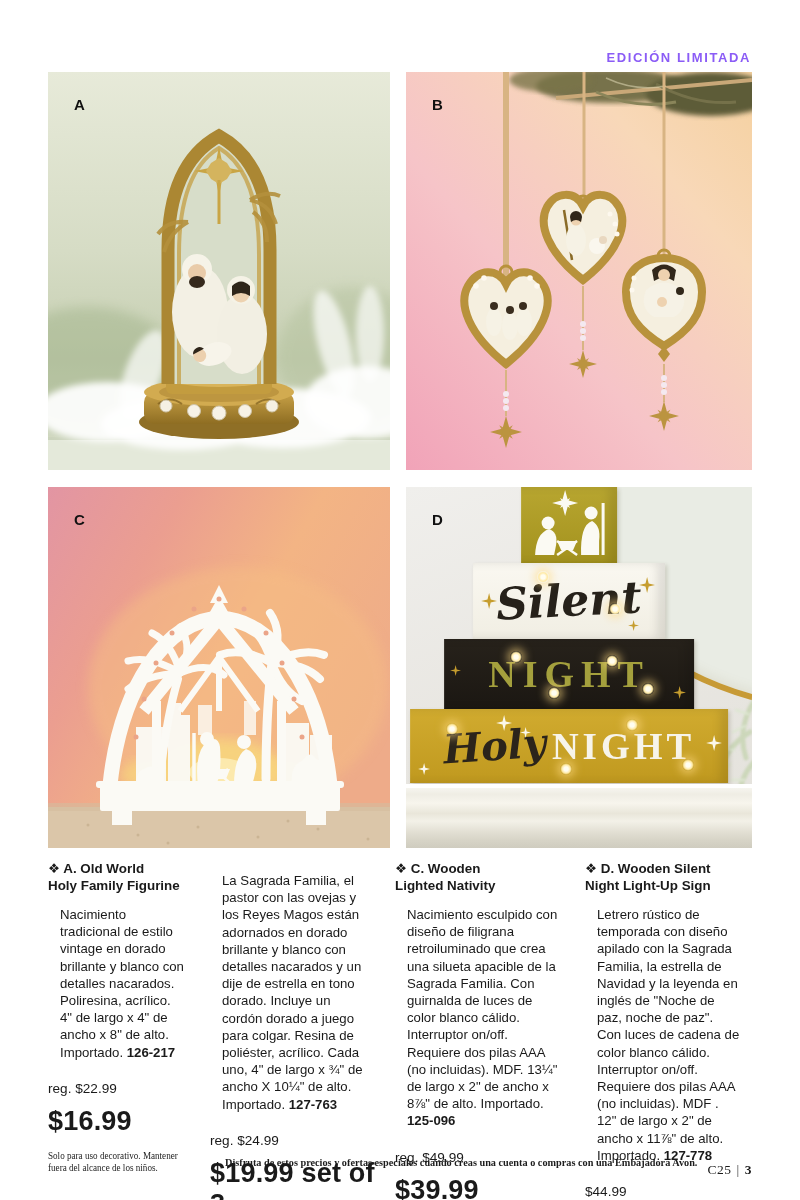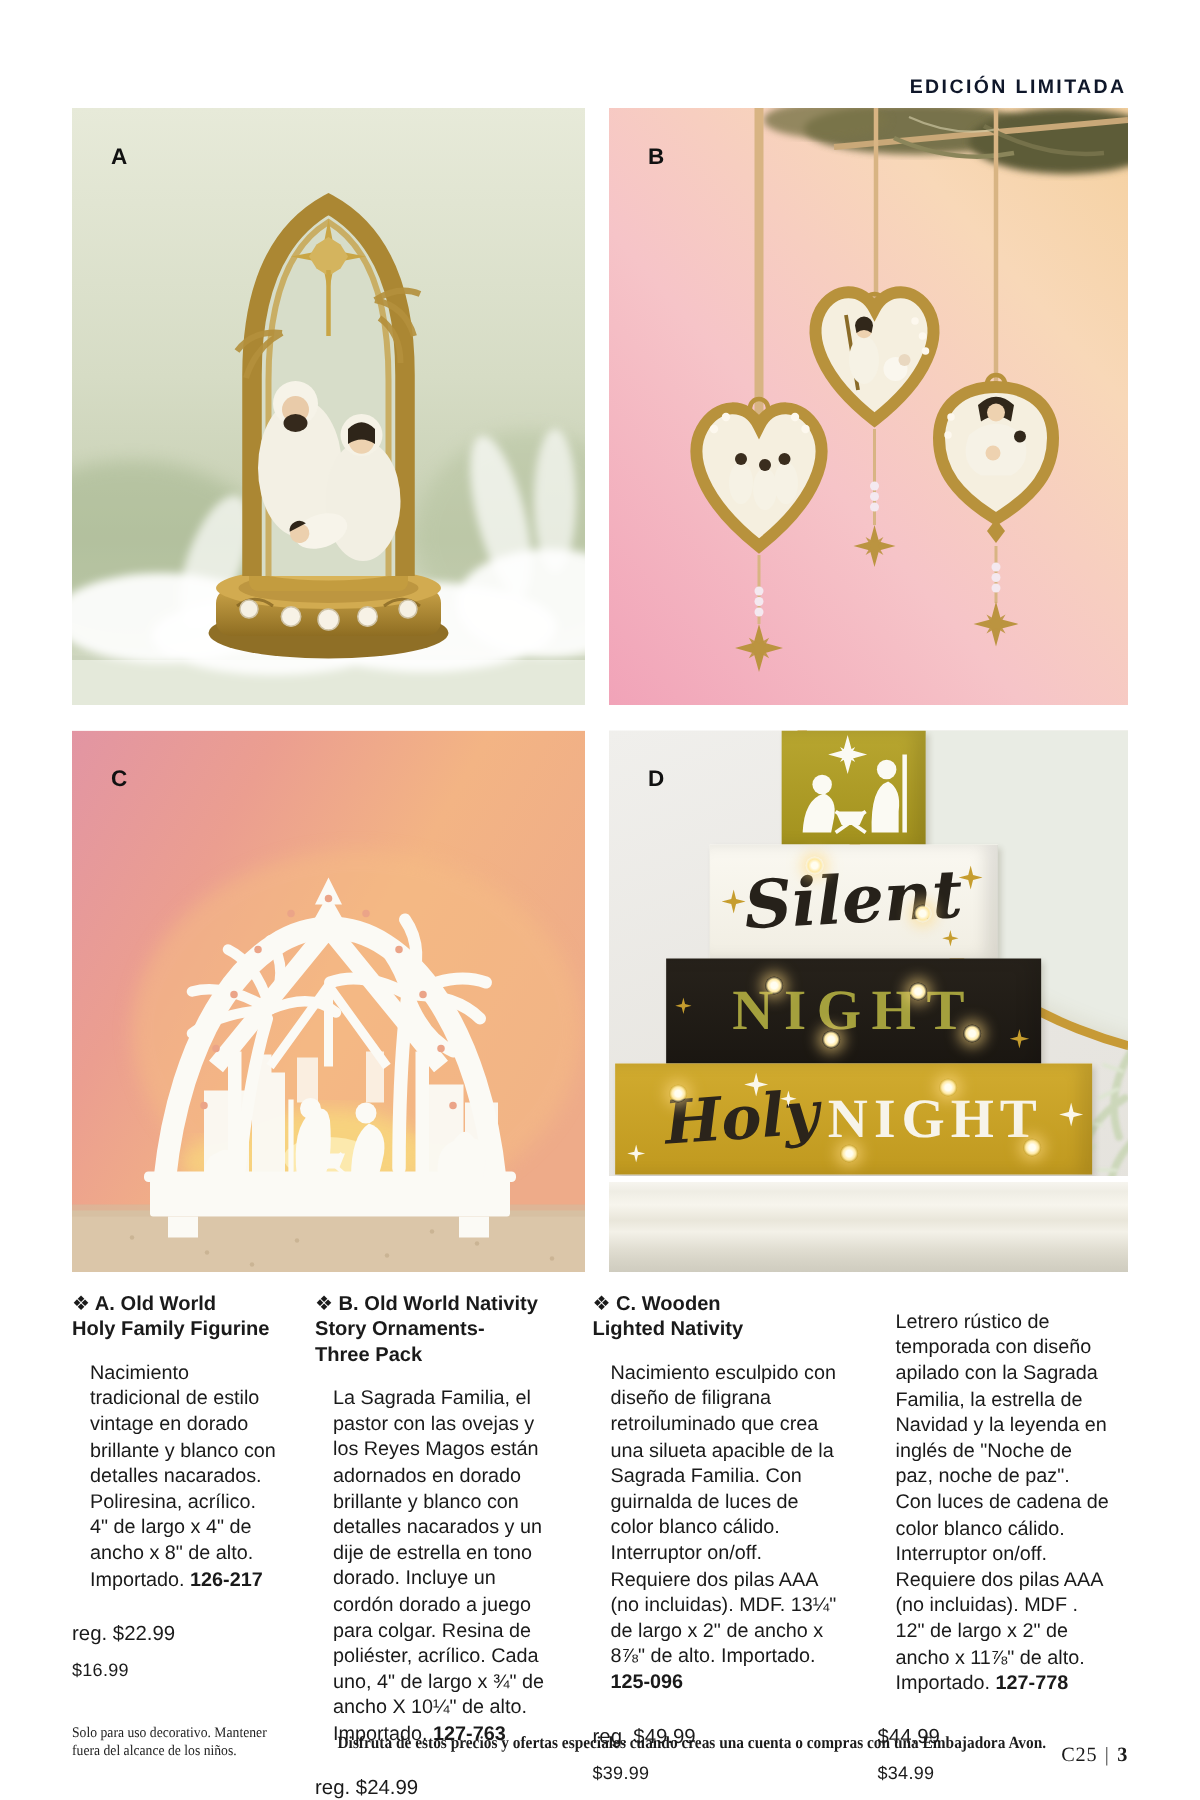--- a/index.html
+++ b/index.html
@@ -1,20 +1,20 @@
 <!DOCTYPE html>
 <html><head>
 <meta charset="utf-8">
 <style>
   html,body{margin:0;padding:0;}
   body{width:800px;height:1200px;background:#ffffff;font-family:"Liberation Sans","DejaVu Sans",sans-serif;color:#1a1a1a;}
   .page{position:relative;width:800px;height:1200px;overflow:hidden;background:#fff;}
 
   
-  .edition{position:absolute;top:50px;right:49px;font-size:13px;font-weight:bold;letter-spacing:1.6px;color:#0f172a;}
+  .edition{position:absolute;top:50px;right:49px;font-size:13px;font-weight:bold;letter-spacing:1.6px;color:#8b5cf6;}
 
   
   .photos{position:absolute;left:48px;top:72px;width:704px;display:grid;grid-template-columns:342px 346px;grid-template-rows:398px 361px;gap:17px 16px;}
   .photo{position:relative;overflow:hidden;margin:0;}
   .photo svg{display:block;}
   .photo-label{position:absolute;top:24px;left:26px;font-size:15px;font-weight:bold;color:#111;}
 
   
   .photo-d{background:linear-gradient(160deg,#f0efec 0%,#e8e6e1 55%,#e4e2dc 100%);}
   .mirror{position:absolute;left:112px;top:-408px;width:620px;height:620px;border-radius:50%;border:6px solid #c79a36;background:#e9ece4;box-shadow:inset 0 0 14px rgba(150,130,80,.18);}
@@ -36,21 +36,21 @@
   .gold-spark{color:#c69d2e;}
   .white-spark{color:#fbf7ea;}
   .greensprig{position:absolute;right:-8px;bottom:36px;width:70px;height:120px;filter:blur(1px);}
 
   
   .info-grid{position:absolute;left:48px;top:860px;width:704px;display:grid;grid-template-columns:150px 173px 178px 167px;gap:12px;}
   .info h3{margin:0;font-size:13.4px;font-weight:bold;line-height:17px;white-space:pre-line;}
   .info p{margin:12px;font-size:13.2px;line-height:17.2px;}
   .info .code{font-weight:bold;}
   .reg{font-size:13.6px;line-height:18px;margin-top:19px;}
-  .price{font-size:12px;font-weight:normal;margin-top:8px;letter-spacing:.2px;}
+  .price{font-size:27px;font-weight:bold;margin-top:8px;letter-spacing:.2px;}
 
   
   .footer{position:absolute;left:0;right:0;top:1148px;height:36px;font-family:Liberation Serif, serif;}
   .disclaimer{position:absolute;left:48px;top:2px;font-size:9.8px;line-height:11.6px;white-space:pre-line;transform:scaleX(.93);transform-origin:left top;color:#222;}
   .foot-msg{position:absolute;left:200px;top:8px;width:500px;text-align:center;font-size:11.4px;font-weight:bold;color:#1c1c1c;transform:scaleX(.9);transform-origin:center top;white-space:nowrap;}
   .pageno{position:absolute;right:48px;top:14px;font-size:13.5px;letter-spacing:.5px;color:#1a1a1a;}
   .pageno .divider{margin:0 5px;font-weight:normal;color:#444;}
   .pageno .num{font-weight:bold;}
 </style>
 </head>
@@ -431,35 +431,34 @@
 
   <div class="info-grid">
     <section class="info">
       <h3>❖ A. Old World
 Holy Family Figurine</h3>
       <p class="desc"><span>Nacimiento tradicional de estilo vintage en dorado brillante y blanco con detalles nacarados. Poliresina, acrílico. 4" de largo x 4" de ancho x 8" de alto. Importado.</span> <b class="code">126-217</b></p>
       <div class="reg">reg. $22.99</div>
       <div class="price">$16.99</div>
     </section>
     <section class="info">
-      <h3>❖ B. Old World Nativity
-Story Ornaments-
-Three Pack</h3>
       <p class="desc"><span>La Sagrada Familia, el pastor con las ovejas y los Reyes Magos están adornados en dorado brillante y blanco con detalles nacarados y un dije de estrella en tono dorado. Incluye un cordón dorado a juego para colgar. Resina de poliéster, acrílico. Cada uno, 4" de largo x ¾" de ancho X 10¼" de alto. Importado.</span> <b class="code">127-763</b></p>
       <div class="reg">reg. $24.99</div>
       <div class="price">$19.99 set of 3</div>
     </section>
     <section class="info">
       <h3>❖ C. Wooden
 Lighted Nativity</h3>
       <p class="desc"><span>Nacimiento esculpido con diseño de filigrana retroiluminado que crea una silueta apacible de la Sagrada Familia. Con guirnalda de luces de color blanco cálido. Interruptor on/off. Requiere dos pilas AAA (no incluidas). MDF. 13¼" de largo x 2" de ancho x 8⅞" de alto. Importado.</span> <b class="code">125-096</b></p>
       <div class="reg">reg. $49.99</div>
       <div class="price">$39.99</div>
     </section>
     <section class="info">
+      <h3>❖ D. Wooden Silent
+Night Light-Up Sign</h3>
       <p class="desc"><span>Letrero rústico de temporada con diseño apilado con la Sagrada Familia, la estrella de Navidad y la leyenda en inglés de "Noche de paz, noche de paz". Con luces de cadena de color blanco cálido. Interruptor on/off. Requiere dos pilas AAA (no incluidas). MDF . 12" de largo x 2" de ancho x 11⅞" de alto. Importado.</span> <b class="code">127-778</b></p>
       <div class="reg">$44.99</div>
       <div class="price">$34.99</div>
     </section>
   </div>
 
   <div class="footer">
     <div class="disclaimer">Solo para uso decorativo. Mantener
 fuera del alcance de los niños.</div>
     <div class="foot-msg">Disfruta de estos precios y ofertas especiales cuando creas una cuenta o compras con una Embajadora Avon.</div>

